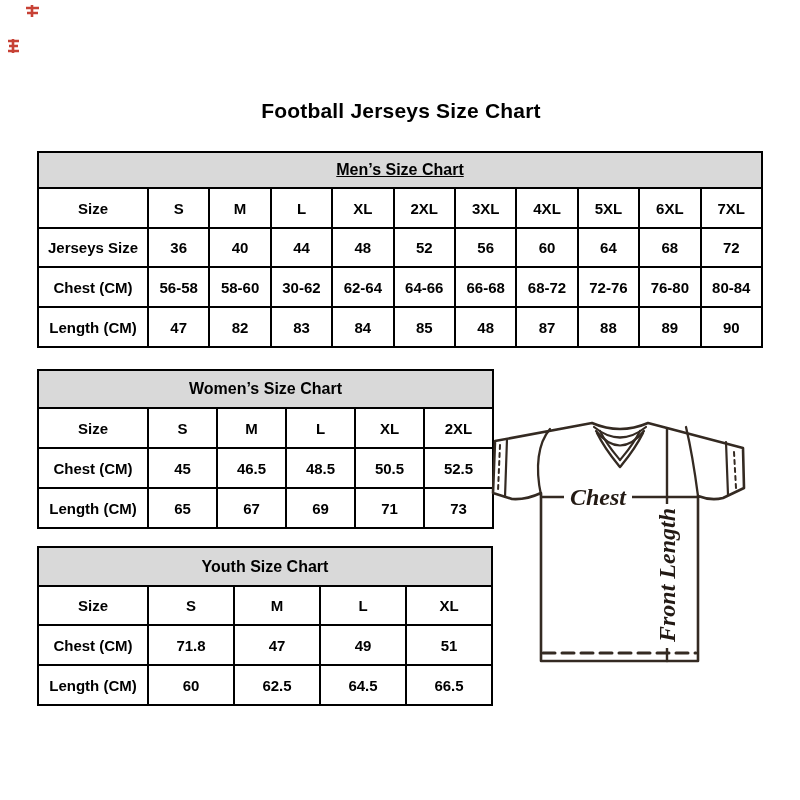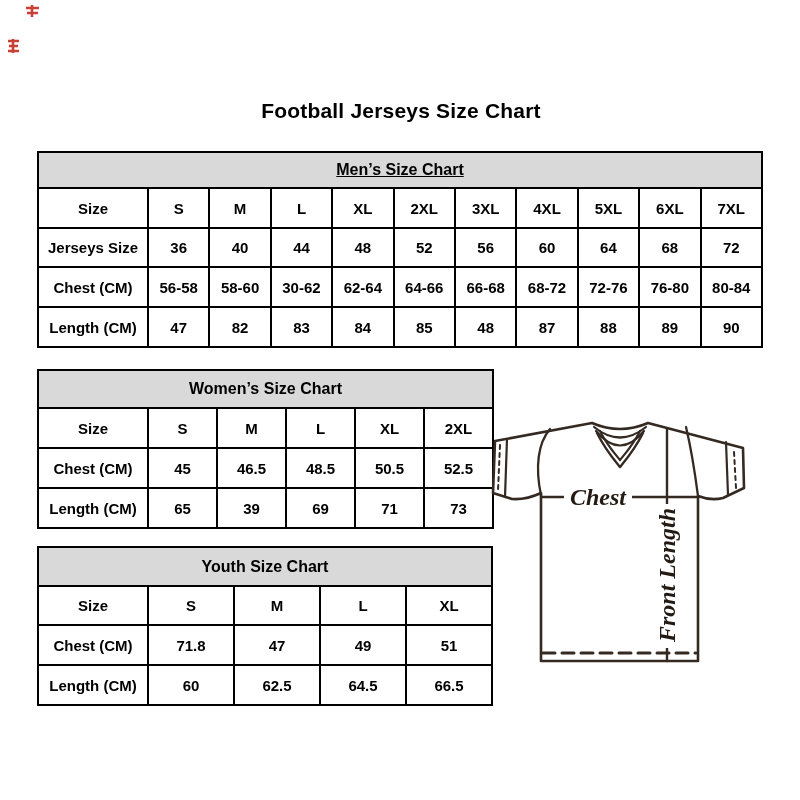--- a/index.html
+++ b/index.html
@@ -146,21 +146,21 @@
           <td>Chest (CM)</td>
           <td>45</td>
           <td>46.5</td>
           <td>48.5</td>
           <td>50.5</td>
           <td>52.5</td>
         </tr>
         <tr class="r3">
           <td>Length (CM)</td>
           <td>65</td>
-          <td>39</td>
+          <td>67</td>
           <td>69</td>
           <td>71</td>
           <td>73</td>
         </tr>
       </tbody>
   </table>
 
   <table class="size-table" id="youth">
     <colgroup>
       <col style="width:110px">

